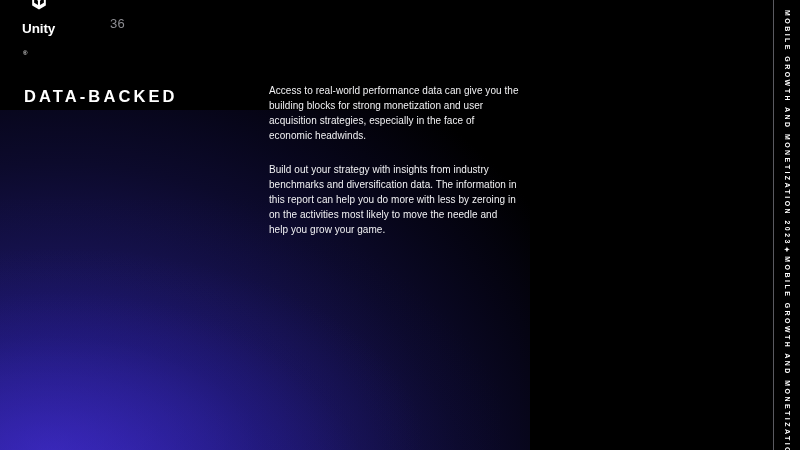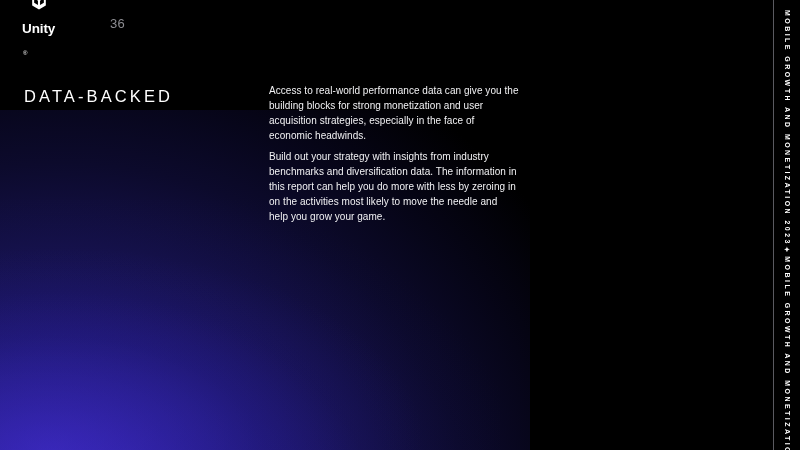--- a/index.html
+++ b/index.html
@@ -75,40 +75,40 @@
     letter-spacing:0.2px;
   }
 
   
   .title {
     position:absolute;
     left:24px; top:83px;
     width:220px;
     color:#ffffff;
     font-size:16.5px;
-    font-weight:normal;
+    font-weight:bold;
     letter-spacing:3.1px;
     line-height:1.62;
     text-transform:uppercase;
   }
   .title .ln { display:block; white-space:nowrap; }
 
   
   .body-col {
     position:absolute;
     left:269px; top:83px;
     width:250px;
   }
   .body-col p {
     color:#f2f2f4;
     font-size:10px;
     line-height:1.515;
     letter-spacing:0.05px;
   }
-  .body-col p + p { margin-top:5px; }
+  .body-col p + p { margin-top:18px; }
 
   
   .rail-rule {
     position:absolute;
     right:26px; top:0;
     width:1px; height:450px;
     background:#5a5a60;
   }
   .rail {
     position:absolute;

